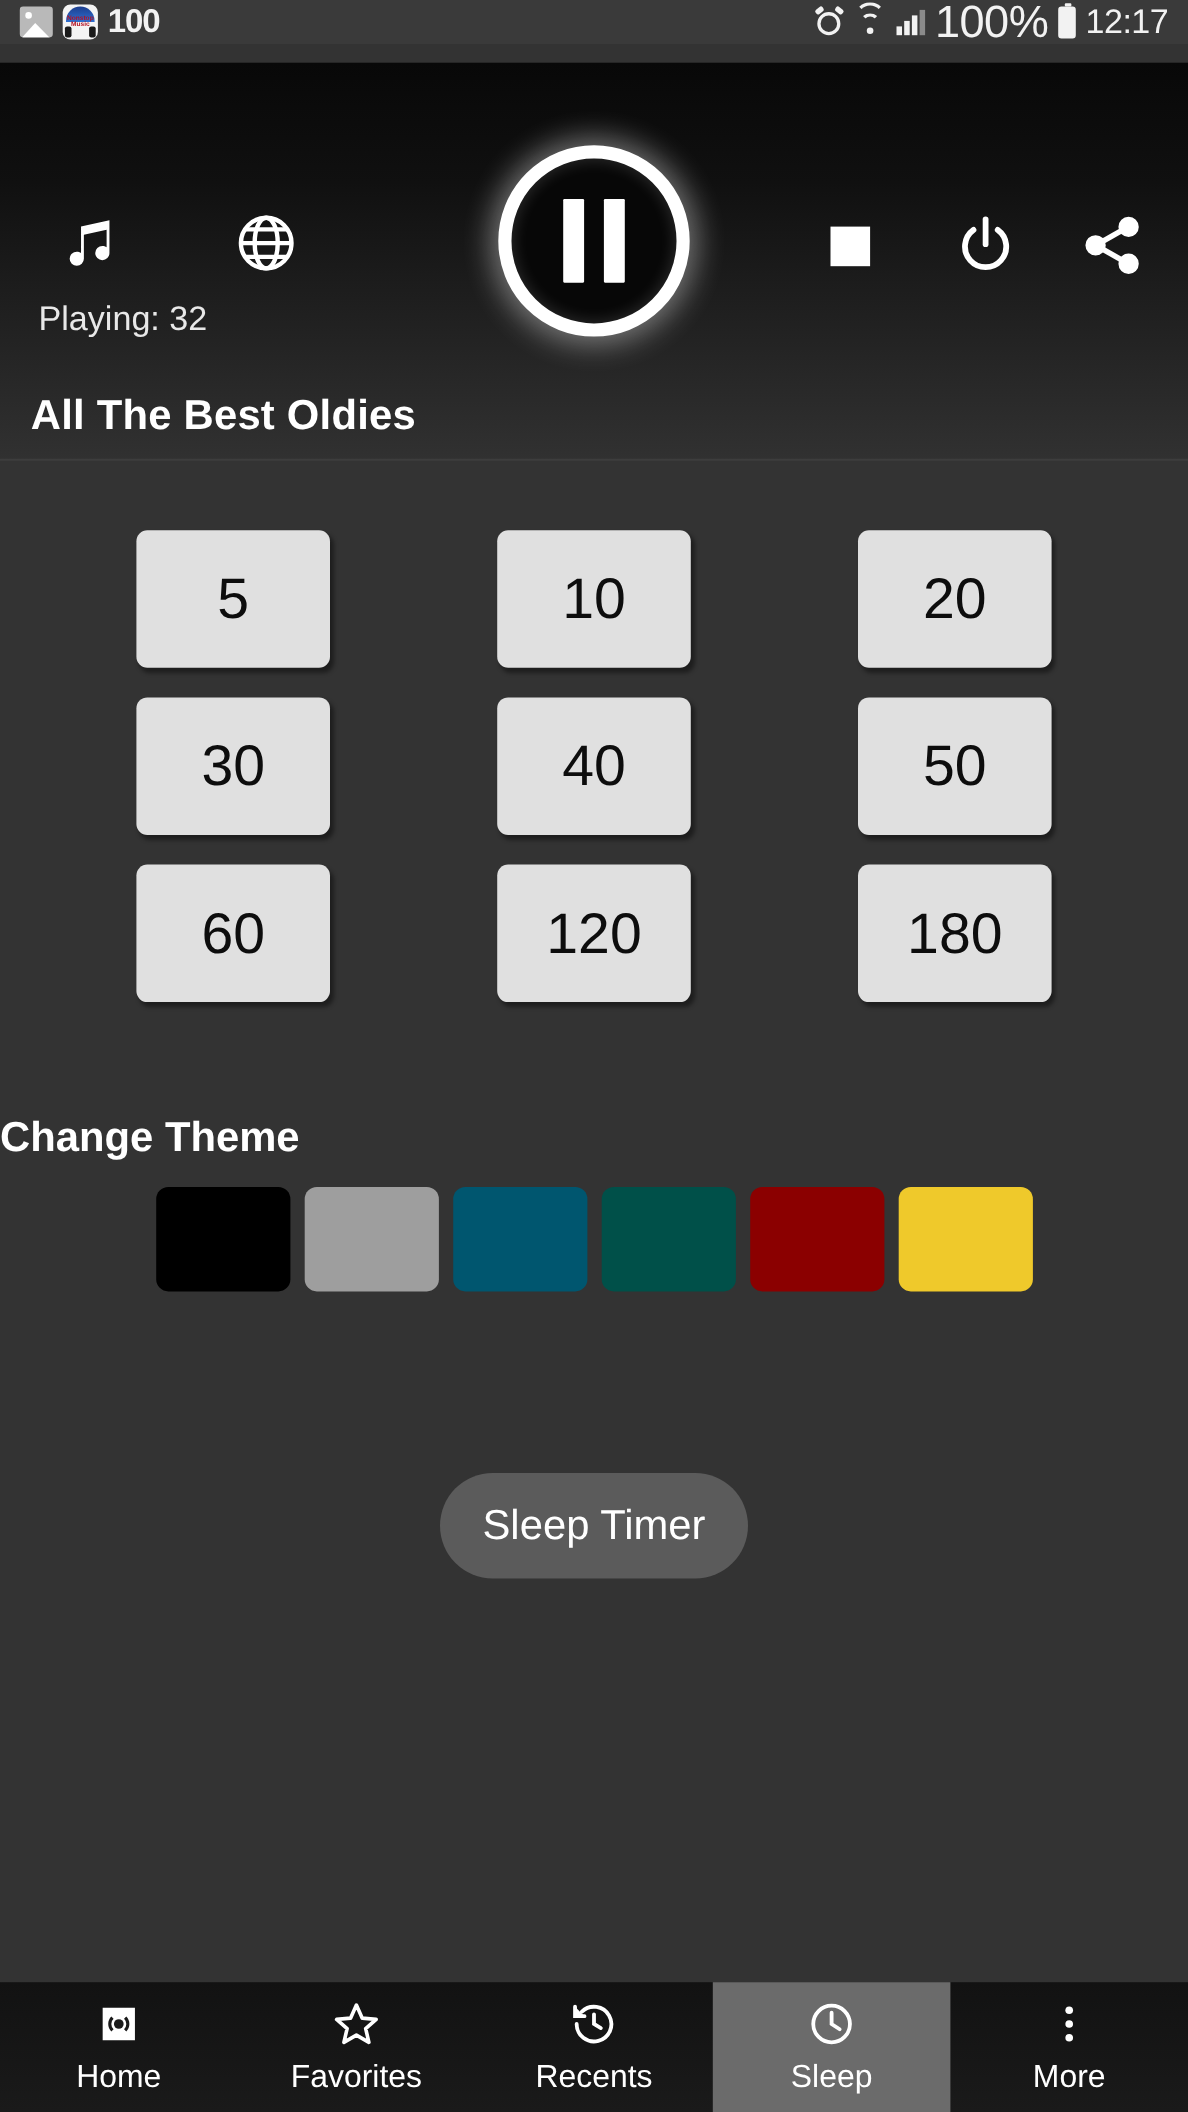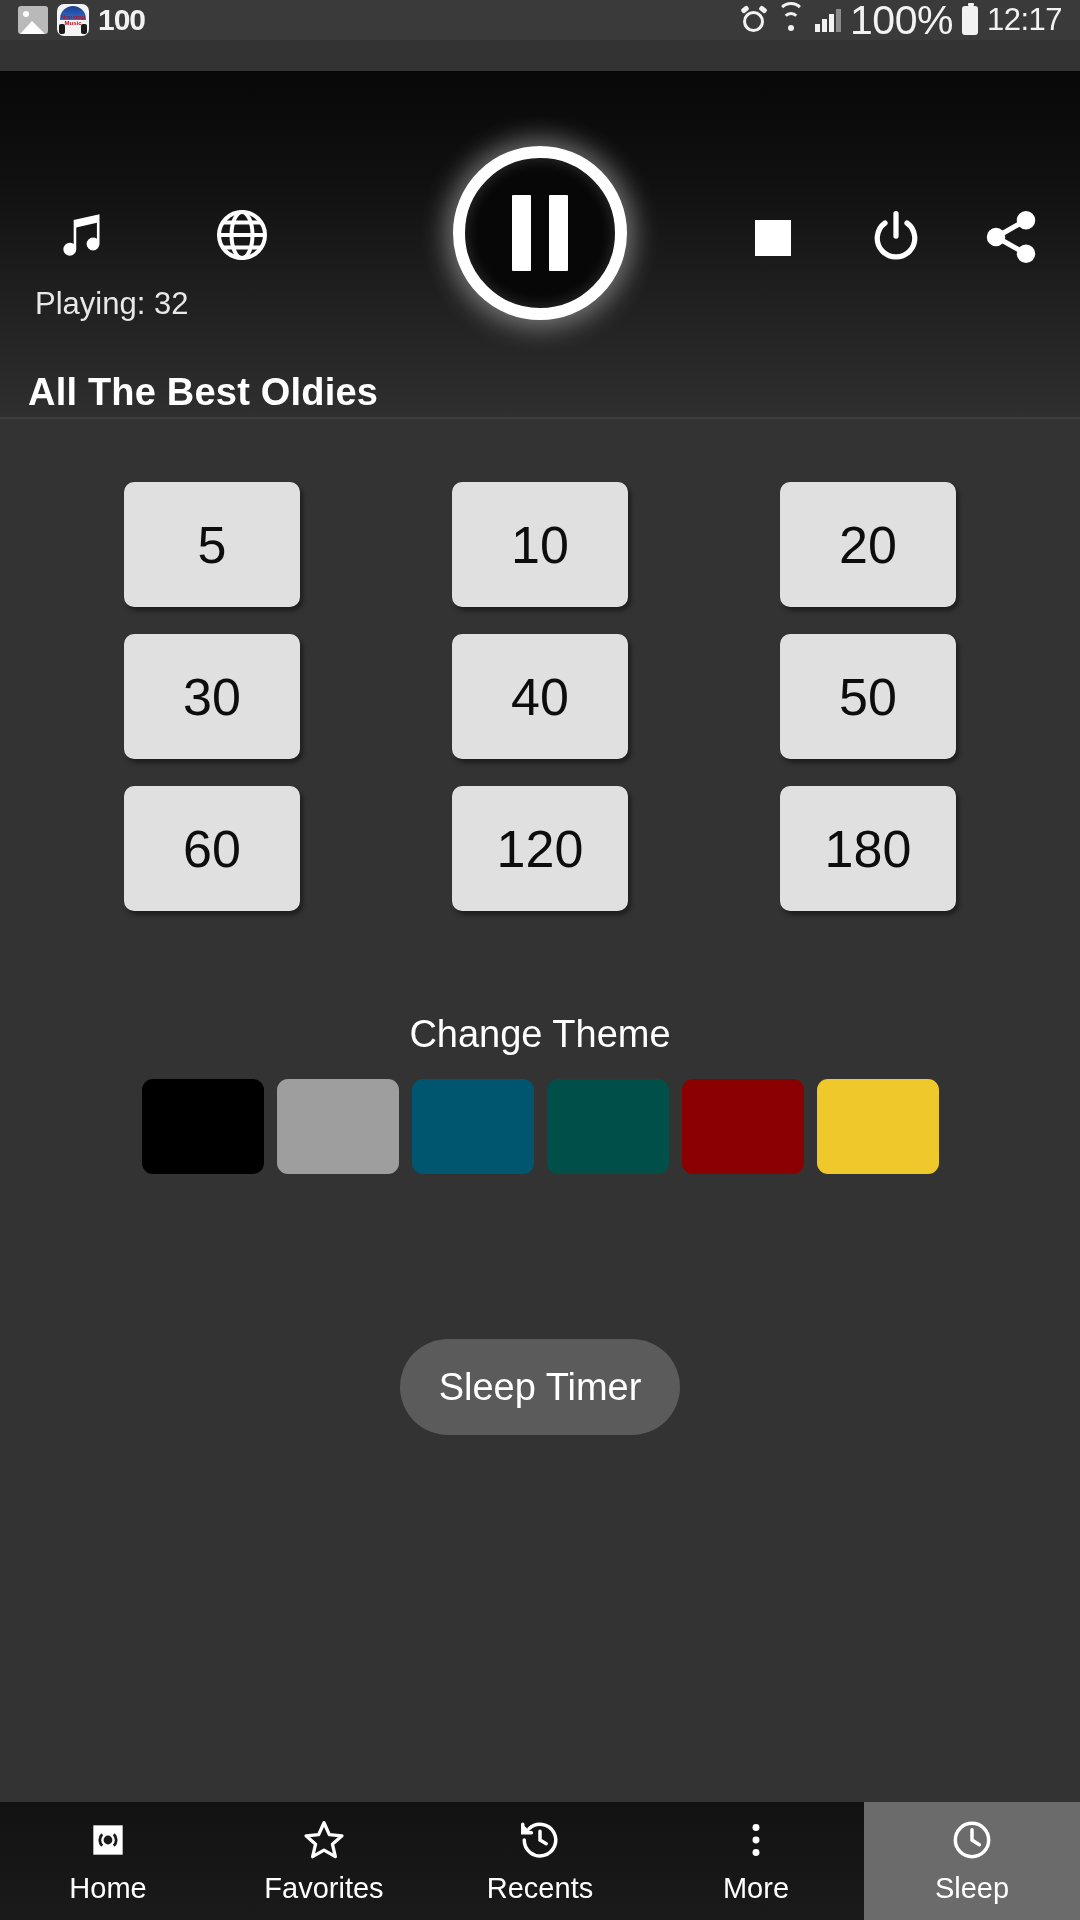--- a/index.html
+++ b/index.html
@@ -118,21 +118,20 @@
   .icon-battery::before {
     content: ""; position: absolute; top: -5px; left: 4px;
     width: 6px; height: 3px; background: #f2f2f2; border-radius: 1px;
   }
 
   
   .player {
     position: absolute; top: 57px; left: 0;
     width: 1080px; height: 361px;
     background: linear-gradient(180deg, #080808 0%, #101010 30%, #232323 70%, #313131 100%);
-    margin-top: 14px;
   }
   .ctrl-row {
     position: absolute; top: 0; left: 0; width: 1080px; height: 230px;
   }
   .ctrl {
     position: absolute; display: flex; align-items: center; justify-content: center;
     color: #fff;
   }
   .ctrl-music { left: 48px;  top: 128px; width: 72px; height: 72px; }
   .ctrl-globe { left: 206px; top: 128px; width: 72px; height: 72px; }
@@ -210,22 +209,22 @@
     box-shadow: 3px 5px 5px rgba(0,0,0,0.42);
     display: flex; align-items: baseline; justify-content: center;
     gap: 10px;
     cursor: pointer;
   }
   .stop-timer-btn .main { font-size: 50px; color: #0d0d0d; }
   .stop-timer-btn .sub  { font-size: 33px; color: #0d0d0d; }
 
   .theme-title {
     position: absolute; top: 594px; left: 0; width: 1080px;
-    text-align: center;
-    font-size: 38px; font-weight: normal; color: #ffffff;
+    text-align: left;
+    font-size: 38px; font-weight: bold; color: #ffffff;
   }
   .theme-row {
     position: absolute; top: 660px; left: 0; width: 1080px;
     display: flex; justify-content: center; gap: 13px;
   }
   .swatch {
     width: 122px; height: 95px;
     border-radius: 11px; border: none;
     cursor: pointer;
   }
@@ -411,34 +410,34 @@
       <span class="nav-ico">
         <svg width="44" height="44" viewBox="0 0 24 24" fill="none" stroke="#fff" stroke-width="1.9" stroke-linecap="round">
           <path d="M3.4 12a8.6 8.6 0 1 0 2.6-6.1"></path>
           <polyline points="2.6,3.4 2.6,8.1 7.3,8.1" fill="#fff" stroke="#fff"></polyline>
           <polyline points="12,7.2 12,12 15.4,14"></polyline>
         </svg>
       </span>
       <span class="nav-label">Recents</span>
     </div>
 
+    <div class="nav-item active">
+      <span class="nav-ico">
+        <svg width="44" height="44" viewBox="0 0 24 24" fill="none" stroke="#fff" stroke-width="1.9" stroke-linecap="round">
+          <circle cx="12" cy="12" r="9.1"></circle>
+          <polyline points="12,6.4 12,12 16,14.6"></polyline>
+        </svg>
+      </span>
+      <span class="nav-label">Sleep</span>
+    </div>
+
     <div class="nav-item">
       <span class="nav-ico">
         <svg width="44" height="44" viewBox="0 0 24 24" fill="#fff">
           <circle cx="12" cy="5.2" r="1.9"></circle>
           <circle cx="12" cy="12" r="1.9"></circle>
           <circle cx="12" cy="18.8" r="1.9"></circle>
         </svg>
       </span>
       <span class="nav-label">More</span>
     </div>
-
-    <div class="nav-item active">
-      <span class="nav-ico">
-        <svg width="44" height="44" viewBox="0 0 24 24" fill="none" stroke="#fff" stroke-width="1.9" stroke-linecap="round">
-          <circle cx="12" cy="12" r="9.1"></circle>
-          <polyline points="12,6.4 12,12 16,14.6"></polyline>
-        </svg>
-      </span>
-      <span class="nav-label">Sleep</span>
-    </div>
   </div>
 </div>
 
 </body></html>

